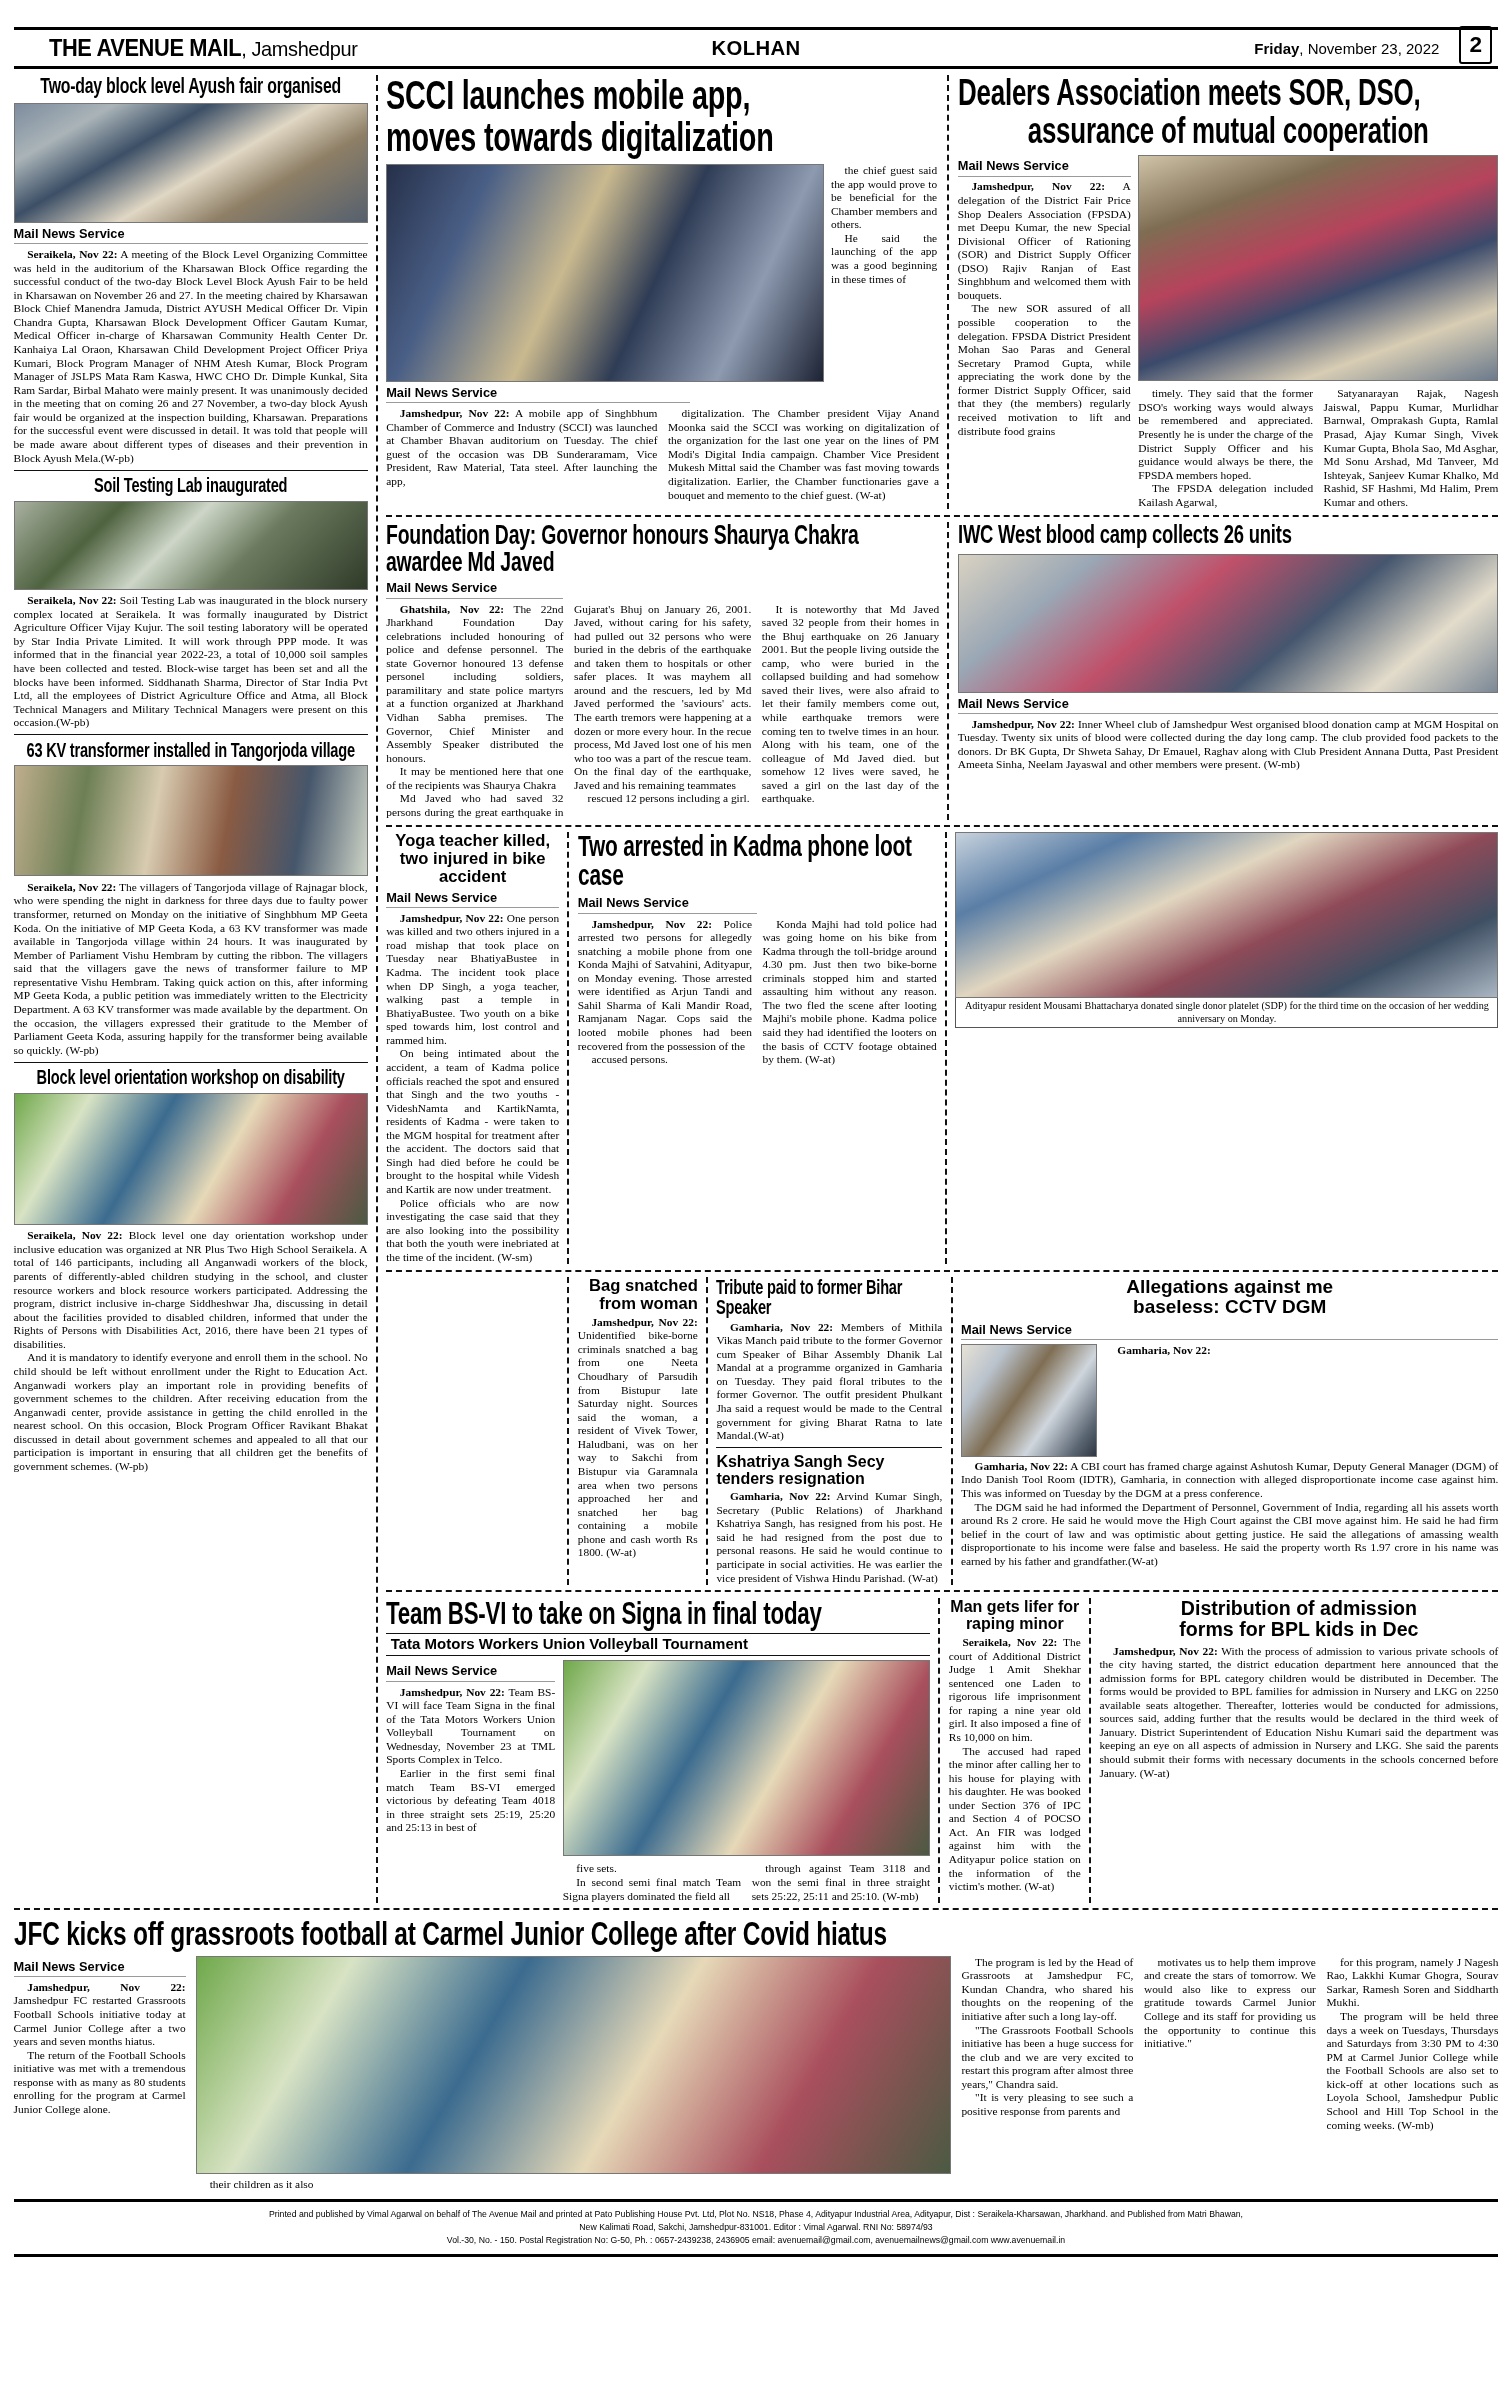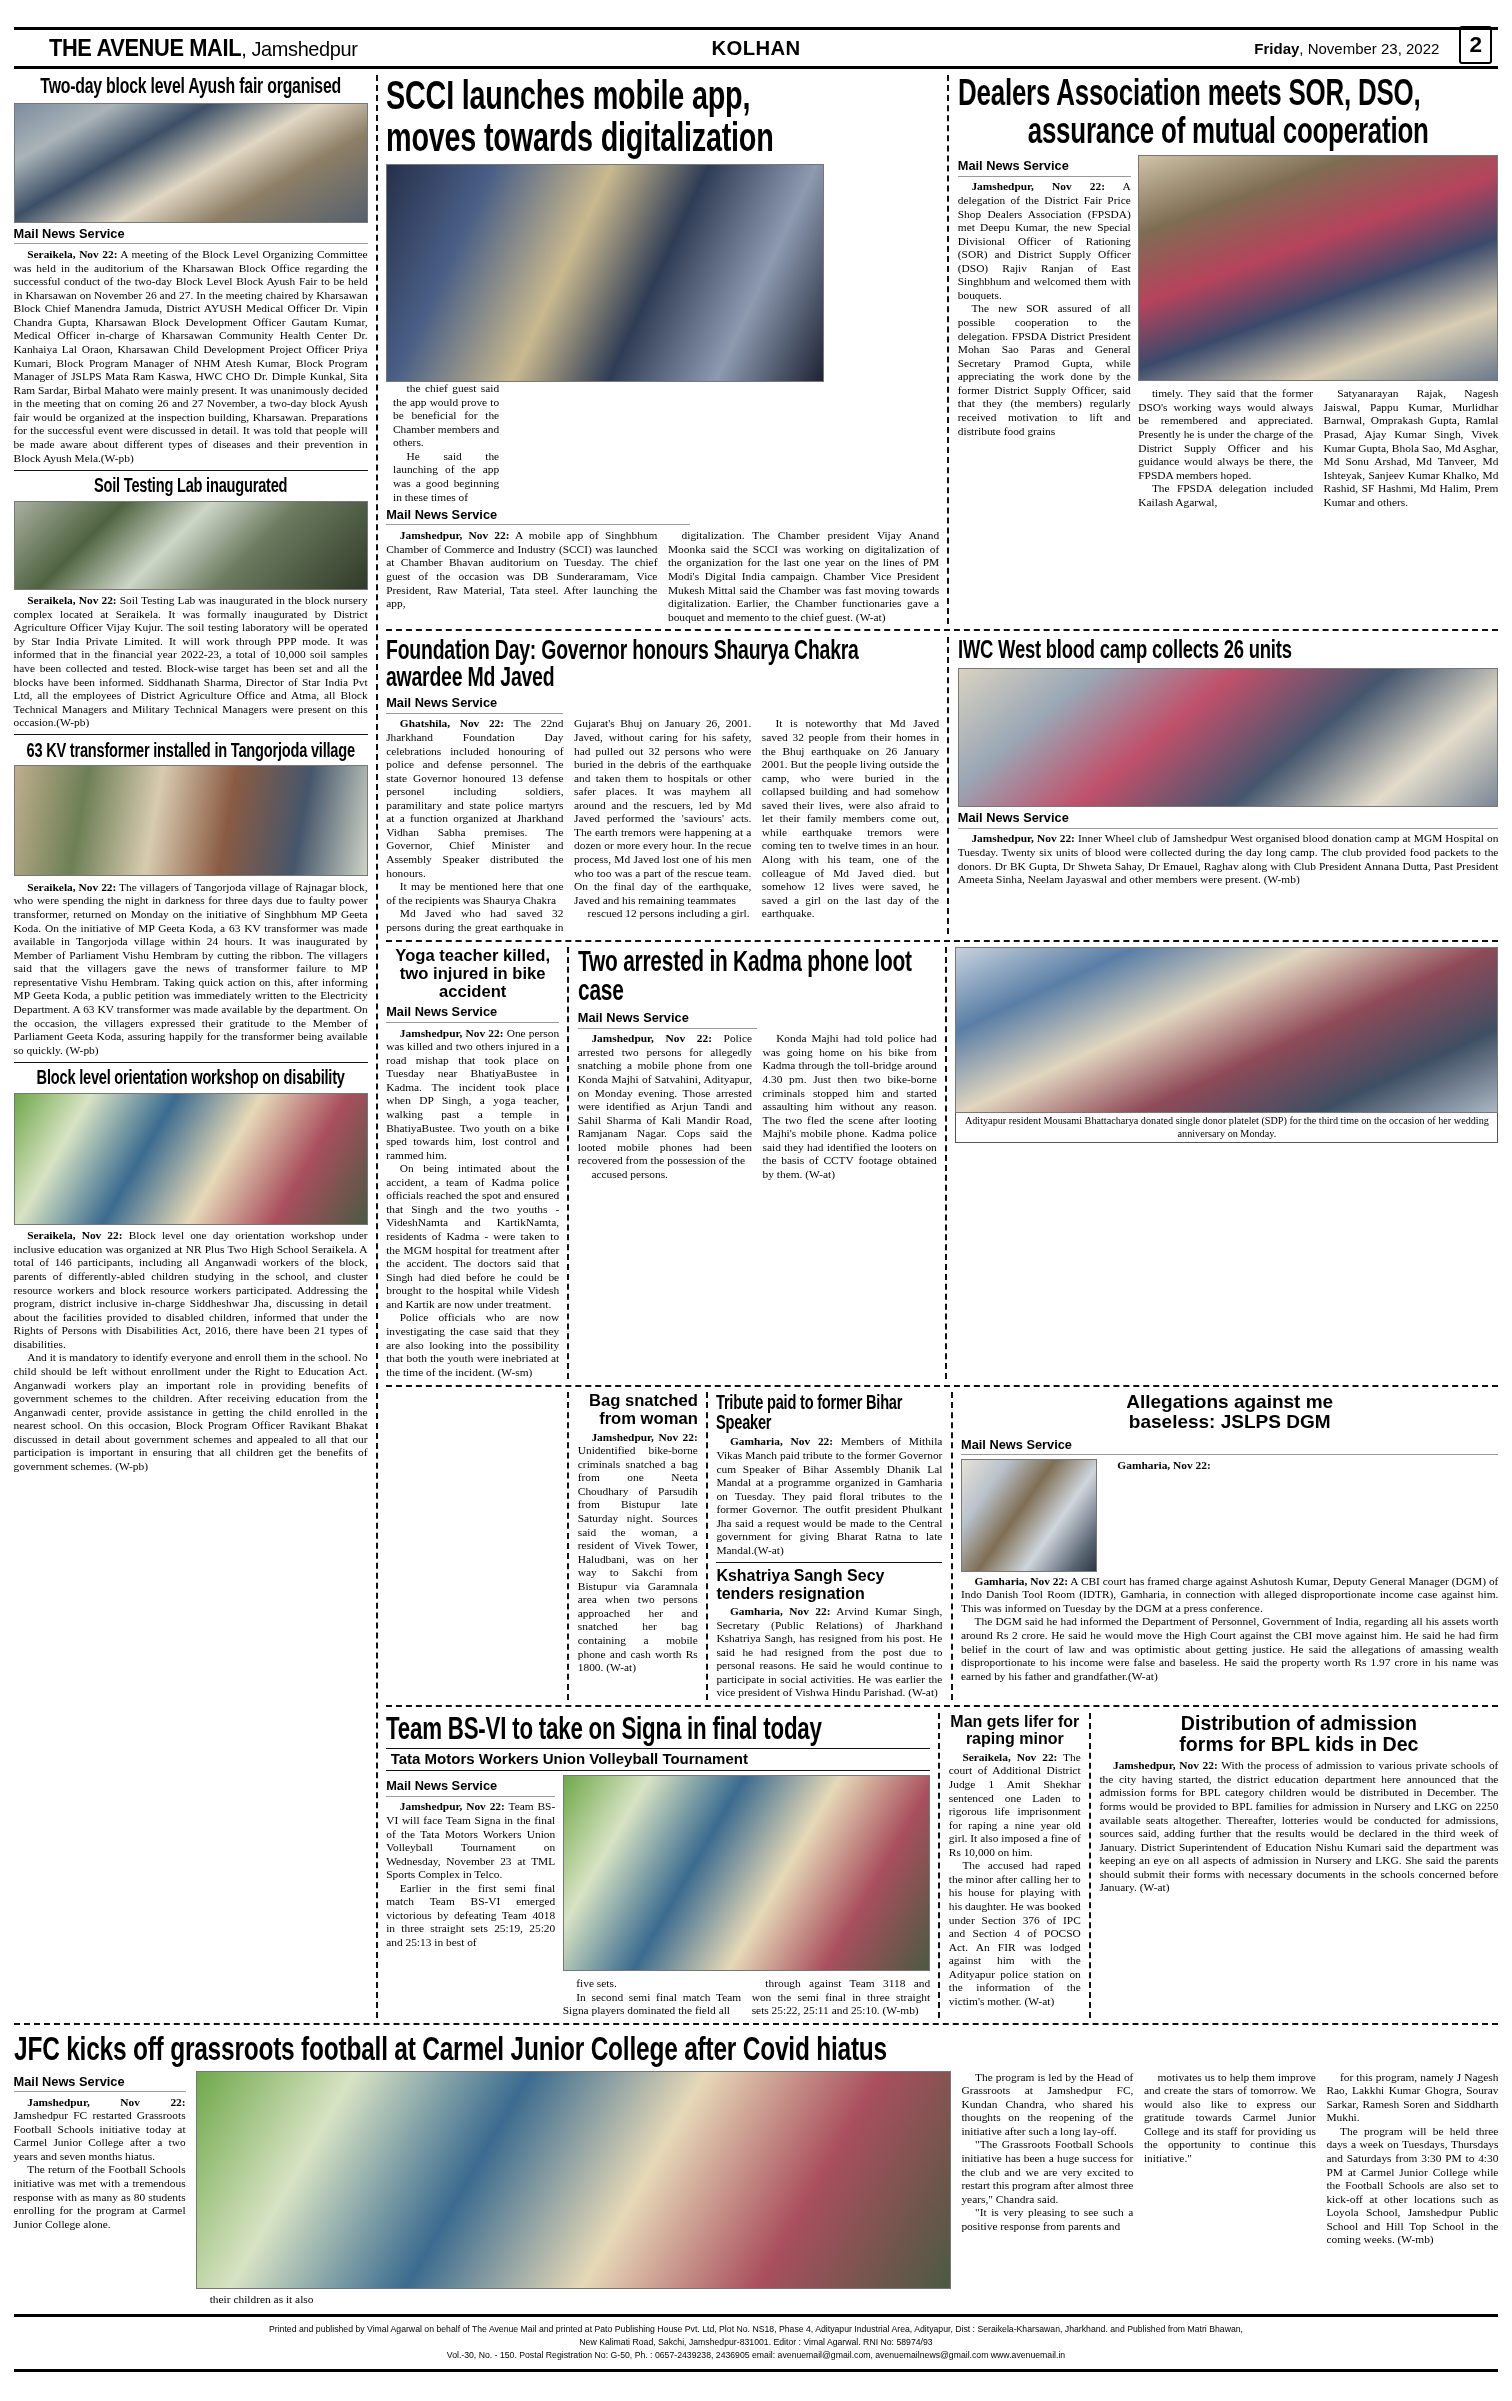--- a/index.html
+++ b/index.html
@@ -175,21 +175,21 @@
 
     <div class="vsep"></div>
 
     <div class="colM">
 
       <div class="row">
 
         <div style="width:553px;">
           <div class="hl" style="font-size:40px;">SCCI launches mobile app,</div>
           <div class="hl" style="font-size:40px;margin-top:2.3px;">moves towards digitalization</div>
-          <div style="display:flex;margin-top:6.8px;flex-direction:column;">
+          <div style="display:flex;margin-top:6.8px;">
             <div class="photo ph2" style="width:438px;height:218px;"></div>
             <div class="body" style="width:113px;padding-left:6.8px;">
                 <p>the chief guest said the app would prove to be beneficial for the Chamber members and others.</p>
                 <p>He said the launching of the app was a good beginning in these times of</p>
               </div>
           </div>
           <div class="byline">Mail News Service</div>
           <div class="rule" style="width:55%;"></div>
           <div class="cols2 body">
             <p><span class="lead">Jamshedpur, Nov 22:</span> A mobile app of Singhbhum Chamber of Commerce and Industry (SCCI) was launched at Chamber Bhavan auditorium on Tuesday. The chief guest of the occasion was DB Sunderaramam, Vice President, Raw Material, Tata steel. After launching the app,</p>
@@ -323,21 +323,21 @@
                 <p><span class="lead">Gamharia, Nov 22:</span> Arvind Kumar Singh, Secretary (Public Relations) of Jharkhand Kshatriya Sangh, has resigned from his post. He said he had resigned from the post due to personal reasons. He said he would continue to participate in social activities. He was earlier the vice president of Vishwa Hindu Parishad. (W-at)</p>
               </div>
           </div>
         </div>
 
         <div class="vsep"></div>
 
         <div style="flex:1;">
           <div class="hl-norm" style="font-size:19px;text-align:center;">
             <div>Allegations against me</div>
-            <div>baseless: JSLPS DGM</div>
+            <div>baseless: CCTV DGM</div>
           </div>
           <div class="byline" style="margin-top:3.8px;">Mail News Service</div>
           <div class="rule"></div>
           <div style="display:flex;gap:6.8px;">
             <div class="photo ph6" style="width:136px;height:113px;flex:none;"></div>
             <div class="body" style="flex:1;">
                 <p><span class="lead">Gamharia, Nov 22:</span></p>
               </div>
           </div>
           <div class="body" style="margin-top:3px;">

